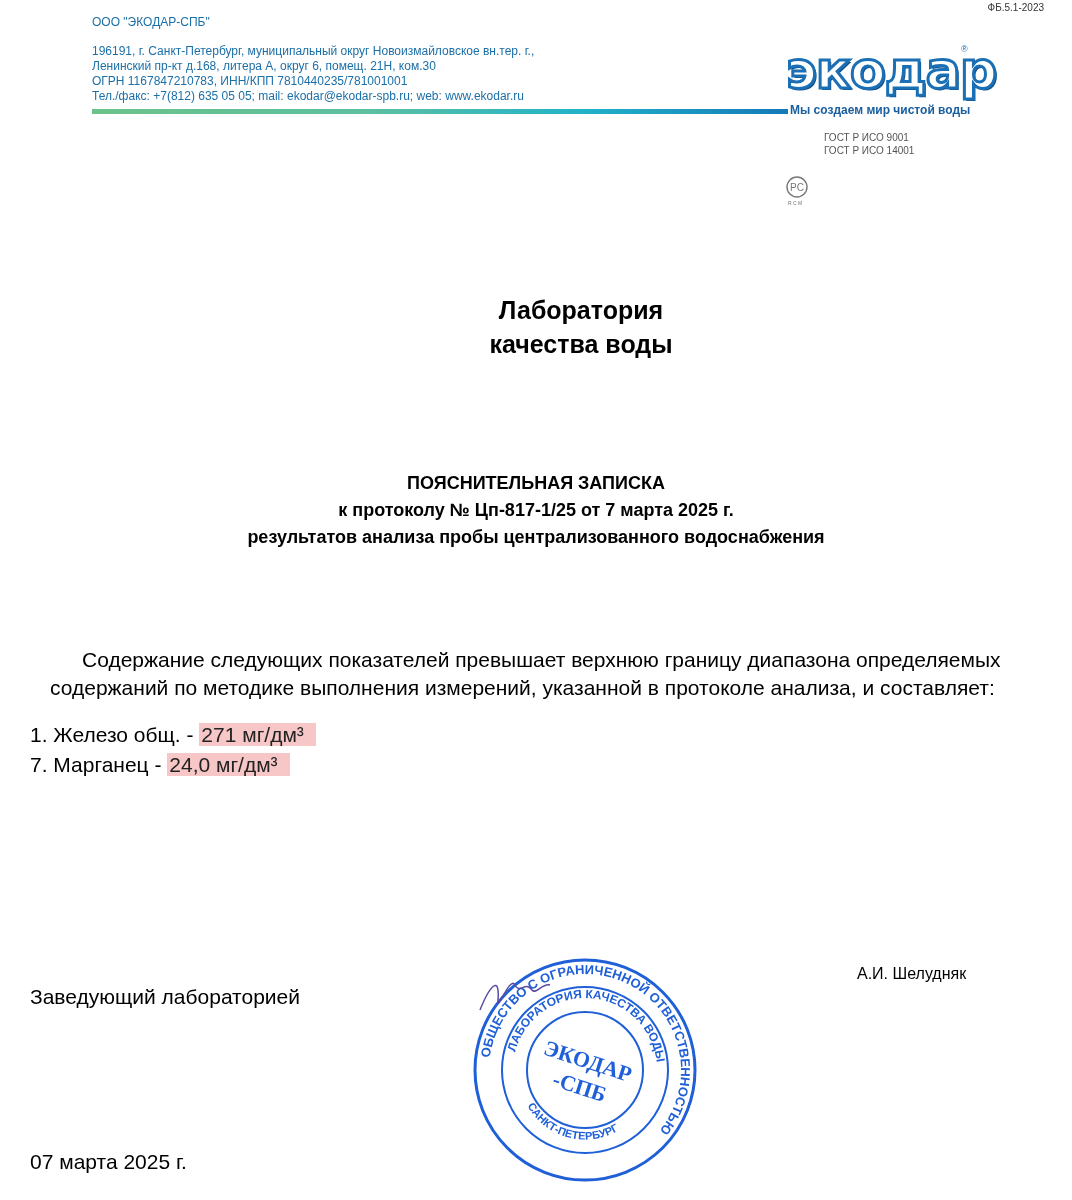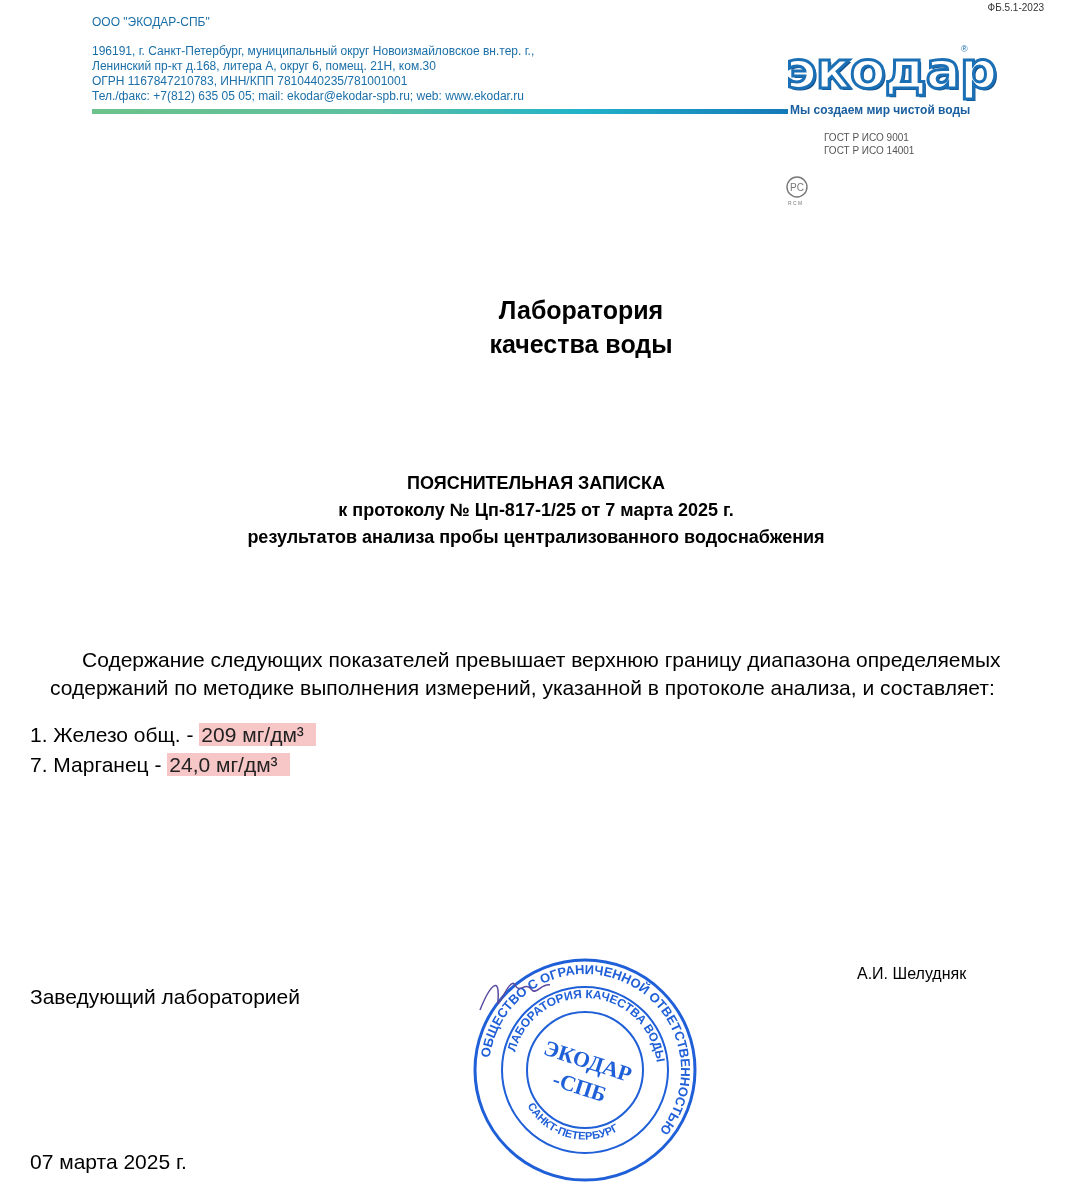--- a/index.html
+++ b/index.html
@@ -98,21 +98,21 @@
 <div class="abs note-title">
   <div>ПОЯСНИТЕЛЬНАЯ ЗАПИСКА</div>
   <div>к протоколу № Цп-817-1/25 от 7 марта 2025 г.</div>
   <div>результатов анализа пробы централизованного водоснабжения</div>
 </div>
 
 <div class="abs body-para"><span class="indent"></span><span>Содержание следующих показателей превышает верхнюю границу диапазона определяемых содержаний по методике выполнения измерений, указанной в протоколе анализа, и составляет:</span></div>
 
 <div class="abs results">
   <div>
-    <span>1. Железо общ. - </span><span class="hl">209 мг/дм³</span>
+    <span>1. Железо общ. - </span><span class="hl">271 мг/дм³</span>
   </div>
   <div>
     <span>7. Марганец - </span><span class="hl">24,0 мг/дм³</span>
   </div>
 </div>
 
 <div class="abs sign-role">Заведующий лабораторией</div>
 <div class="abs sign-name">А.И. Шелудняк</div>
 <div class="abs sign-date">07 марта 2025 г.</div>
 

